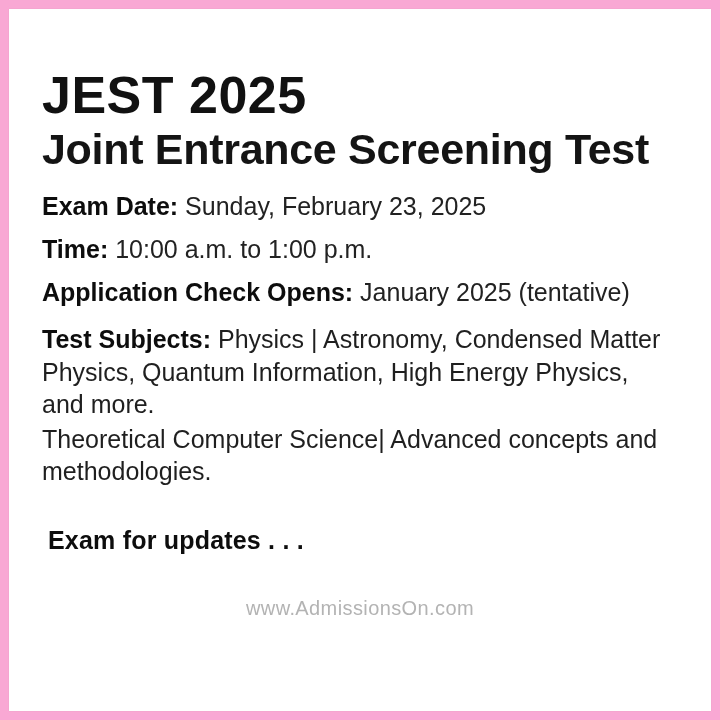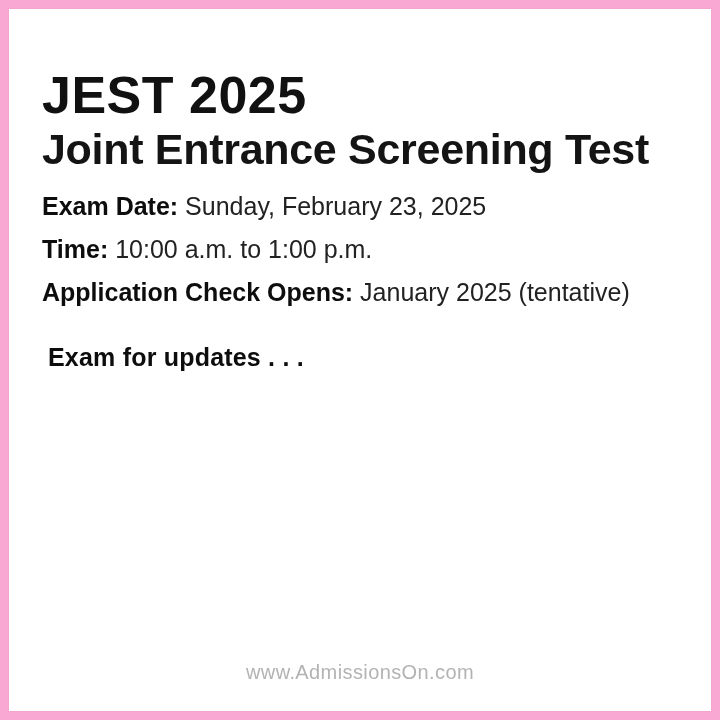--- a/index.html
+++ b/index.html
@@ -94,21 +94,21 @@
     font-size: 25px;
     font-weight: bold;
     color: #0d0d0d;
     margin: 38px 0 0 6px;
     padding: 0;
     letter-spacing: 0.2px;
   }
   .site-footer {
     position: absolute;
     left: 0;
-    top: 652px;
+    top: 588px;
     width: 702px;
     text-align: center;
     font-size: 20px;
     color: #b3b3b3;
     letter-spacing: 0.4px;
   }
 </style>
 </head>
 <body>
 
@@ -126,21 +126,25 @@
       </p>
 
       <p class="info-line">
         <span class="lbl">Time:</span><span class="val"> 10:00 a.m. to 1:00 p.m.</span>
       </p>
 
       <p class="info-line">
         <span class="lbl">Application Check Opens:</span><span class="val"> January 2025 (tentative)</span>
       </p>
 
+      <p class="subjects-block">
+        <span class="lbl">Test Subjects:</span><span class="val"> Physics |  Astronomy, Condensed Matter Physics, Quantum Information, High Energy Physics, and more.</span>
+      </p>
 
+      <p class="subjects-second">Theoretical Computer Science| Advanced concepts and methodologies.</p>
 
       <p class="check-line">Exam for updates . . .</p>
 
     </div>
 
     <div class="site-footer">www.AdmissionsOn.com</div>
 
   </div>
 </div>
 

